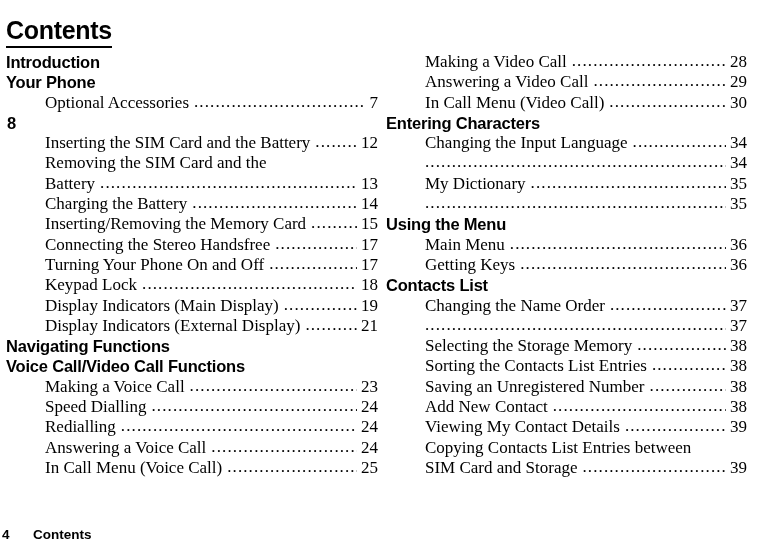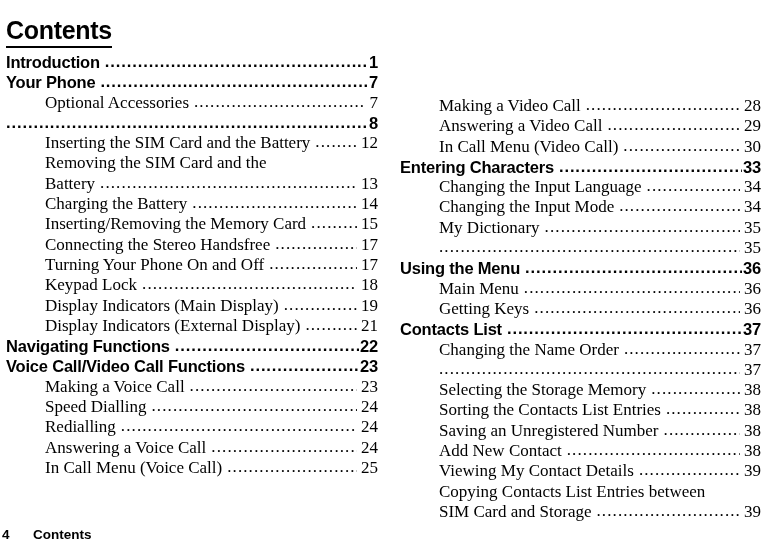--- a/index.html
+++ b/index.html
@@ -42,21 +42,21 @@
     left: 0;
     top: 52px;
     width: 773px;
     height: 440px;
   }
   .toc-column {
     position: absolute;
     top: 0;
   }
   #toc-column-left  { left: 6px;   width: 372px; }
-  #toc-column-right { left: 400px; width: 361px; margin-top: 44px; }
+  #toc-column-right { left: 386px; width: 361px; }
 
   .toc-entry {
     display: flex;
     align-items: baseline;
     height: 20.3px;
     line-height: 20.3px;
     white-space: nowrap;
     overflow: hidden;
   }
 
@@ -76,20 +76,21 @@
     flex: 0 0 auto;
     text-align: right;
   }
 
   
   .level-1 {
     font-family: "Liberation Sans", sans-serif;
     font-weight: bold;
     font-size: 16.5px;
     letter-spacing: -0.2px;
+    flex-direction: column;
   }
   .level-1 .entry-label { padding-right: 5px; }
   .level-1 .entry-leader { font-size: 16.5px; letter-spacing: 0.9px; }
   .level-1 .entry-page { padding-left: 1px; }
 
   
   .level-2 {
     font-family: "Liberation Serif", serif;
     font-weight: normal;
     font-size: 17px;
@@ -254,21 +255,20 @@
         <span class="entry-label">Entering Characters</span>
         <span class="entry-leader">.................................................................................................................</span>
         <span class="entry-page">33</span>
       </div>
       <div class="toc-entry level-2">
         <span class="entry-label">Changing the Input Language</span>
         <span class="entry-leader">.................................................................................................................</span>
         <span class="entry-page">34</span>
       </div>
       <div class="toc-entry level-2">
-        <span class="entry-label">Changing the Input Mode</span>
         <span class="entry-leader">.................................................................................................................</span>
         <span class="entry-page">34</span>
       </div>
       <div class="toc-entry level-2">
         <span class="entry-label">My Dictionary</span>
         <span class="entry-leader">.................................................................................................................</span>
         <span class="entry-page">35</span>
       </div>
       <div class="toc-entry level-2">
         <span class="entry-leader">.................................................................................................................</span>

